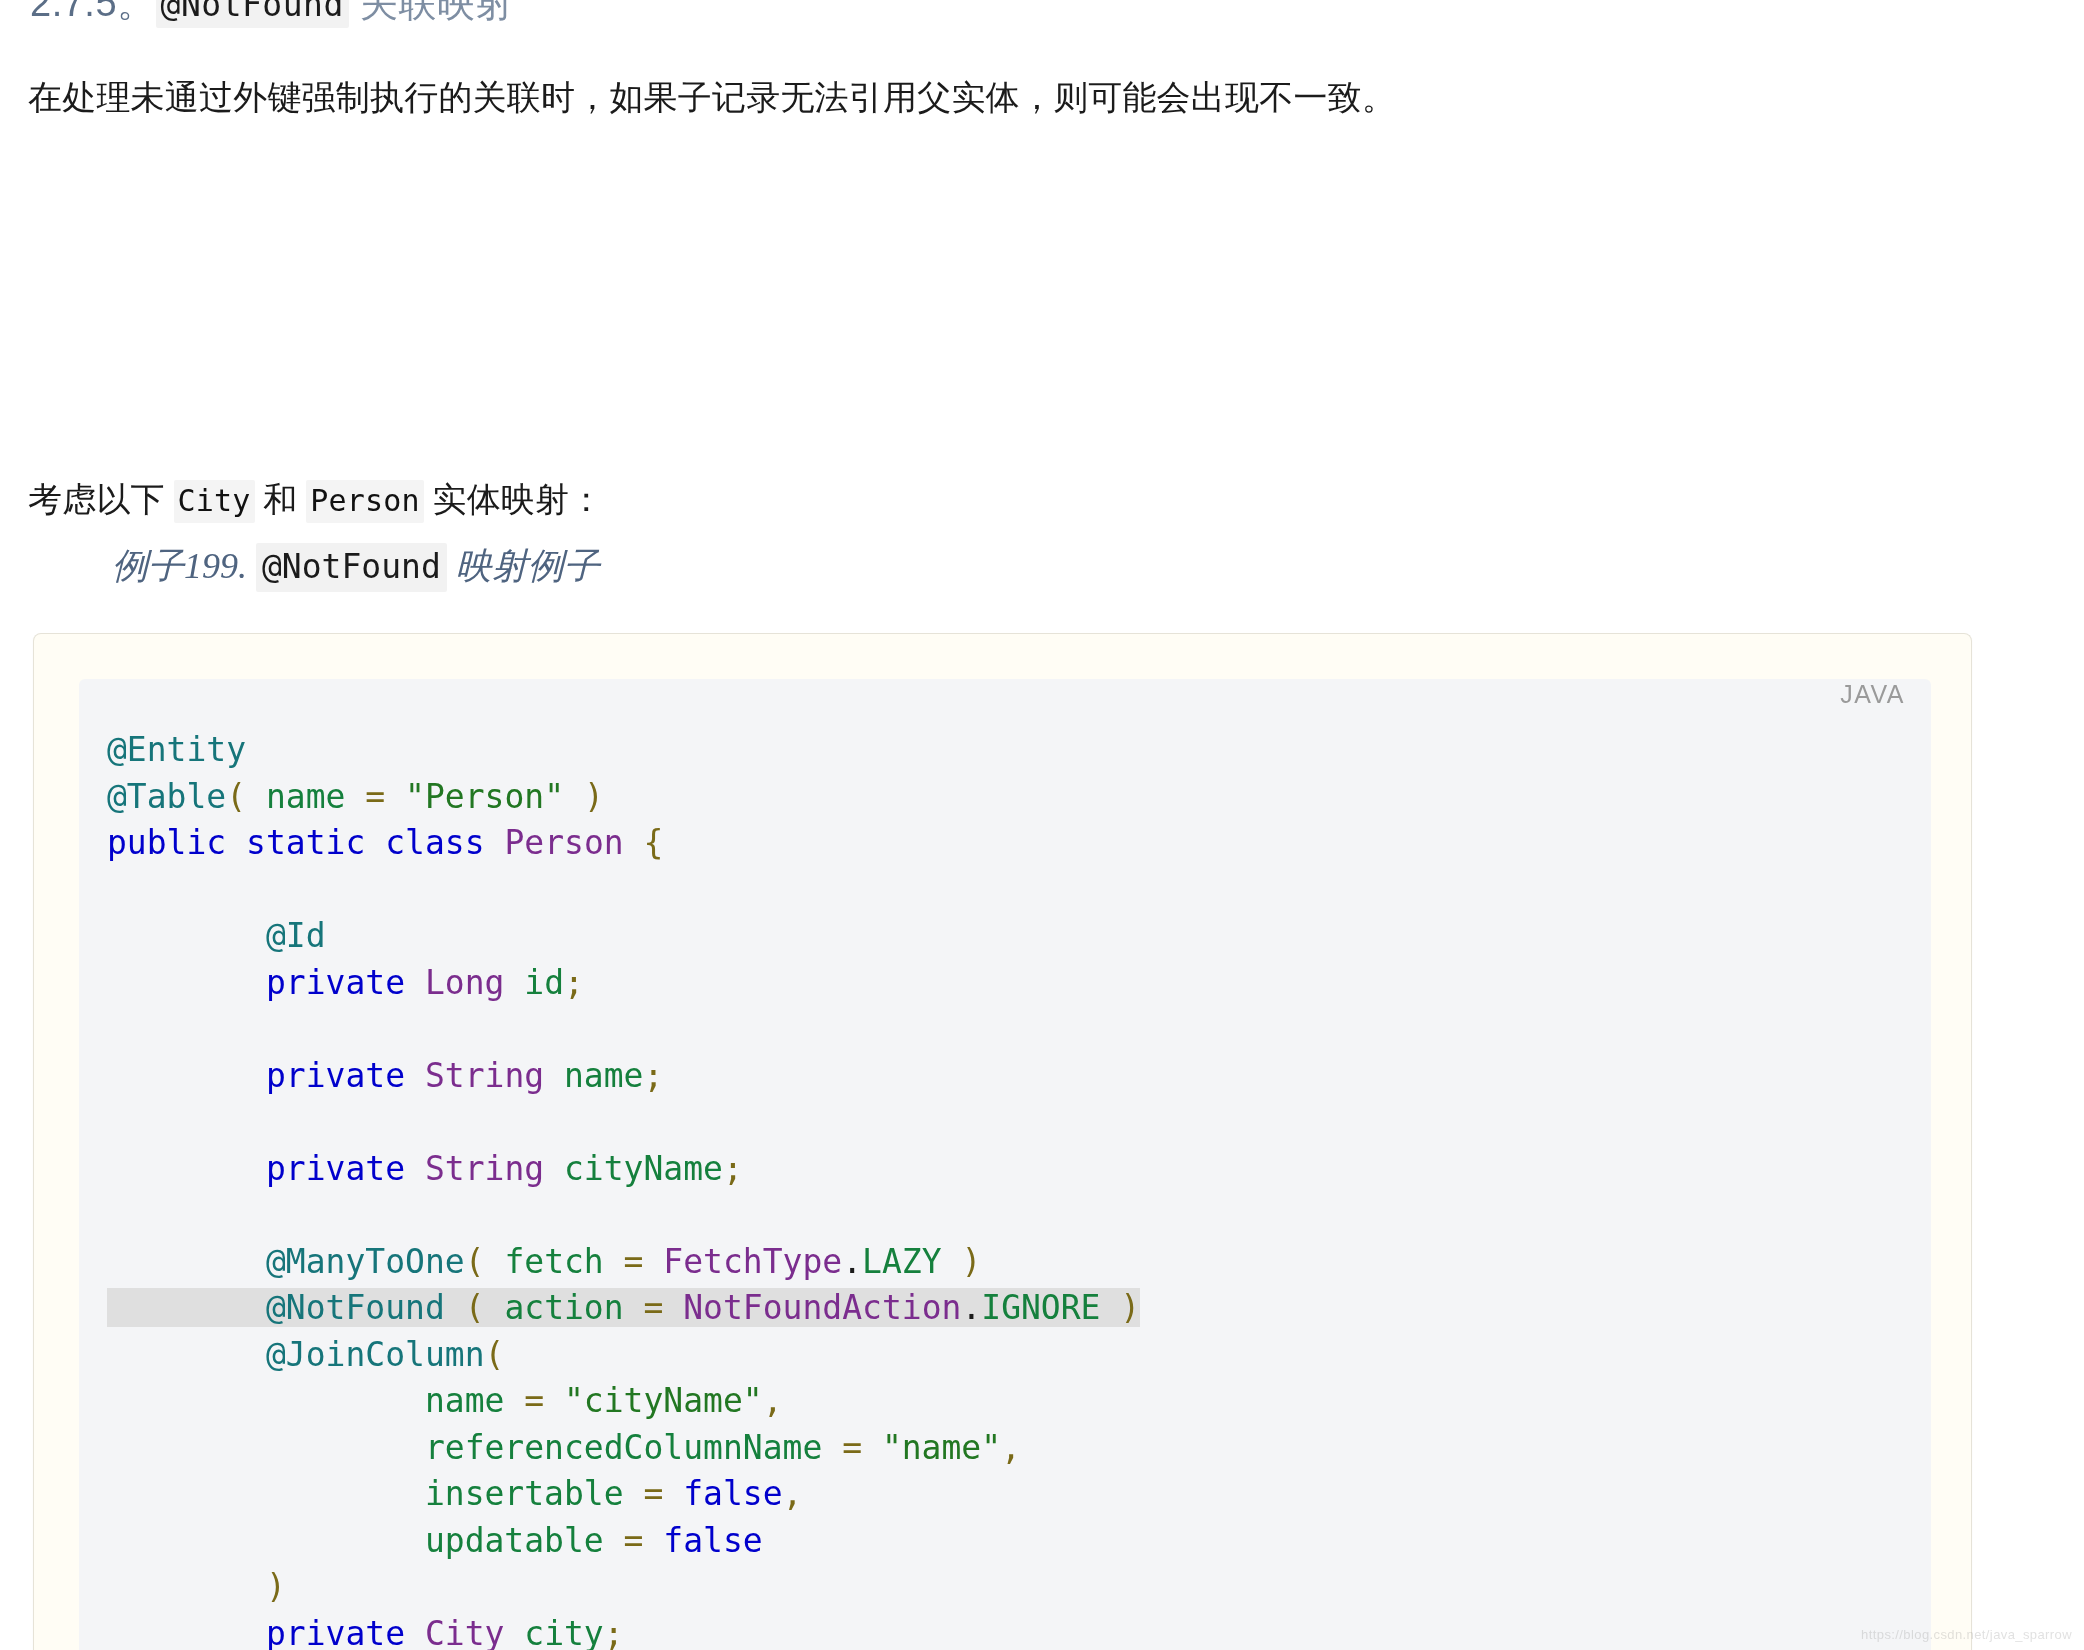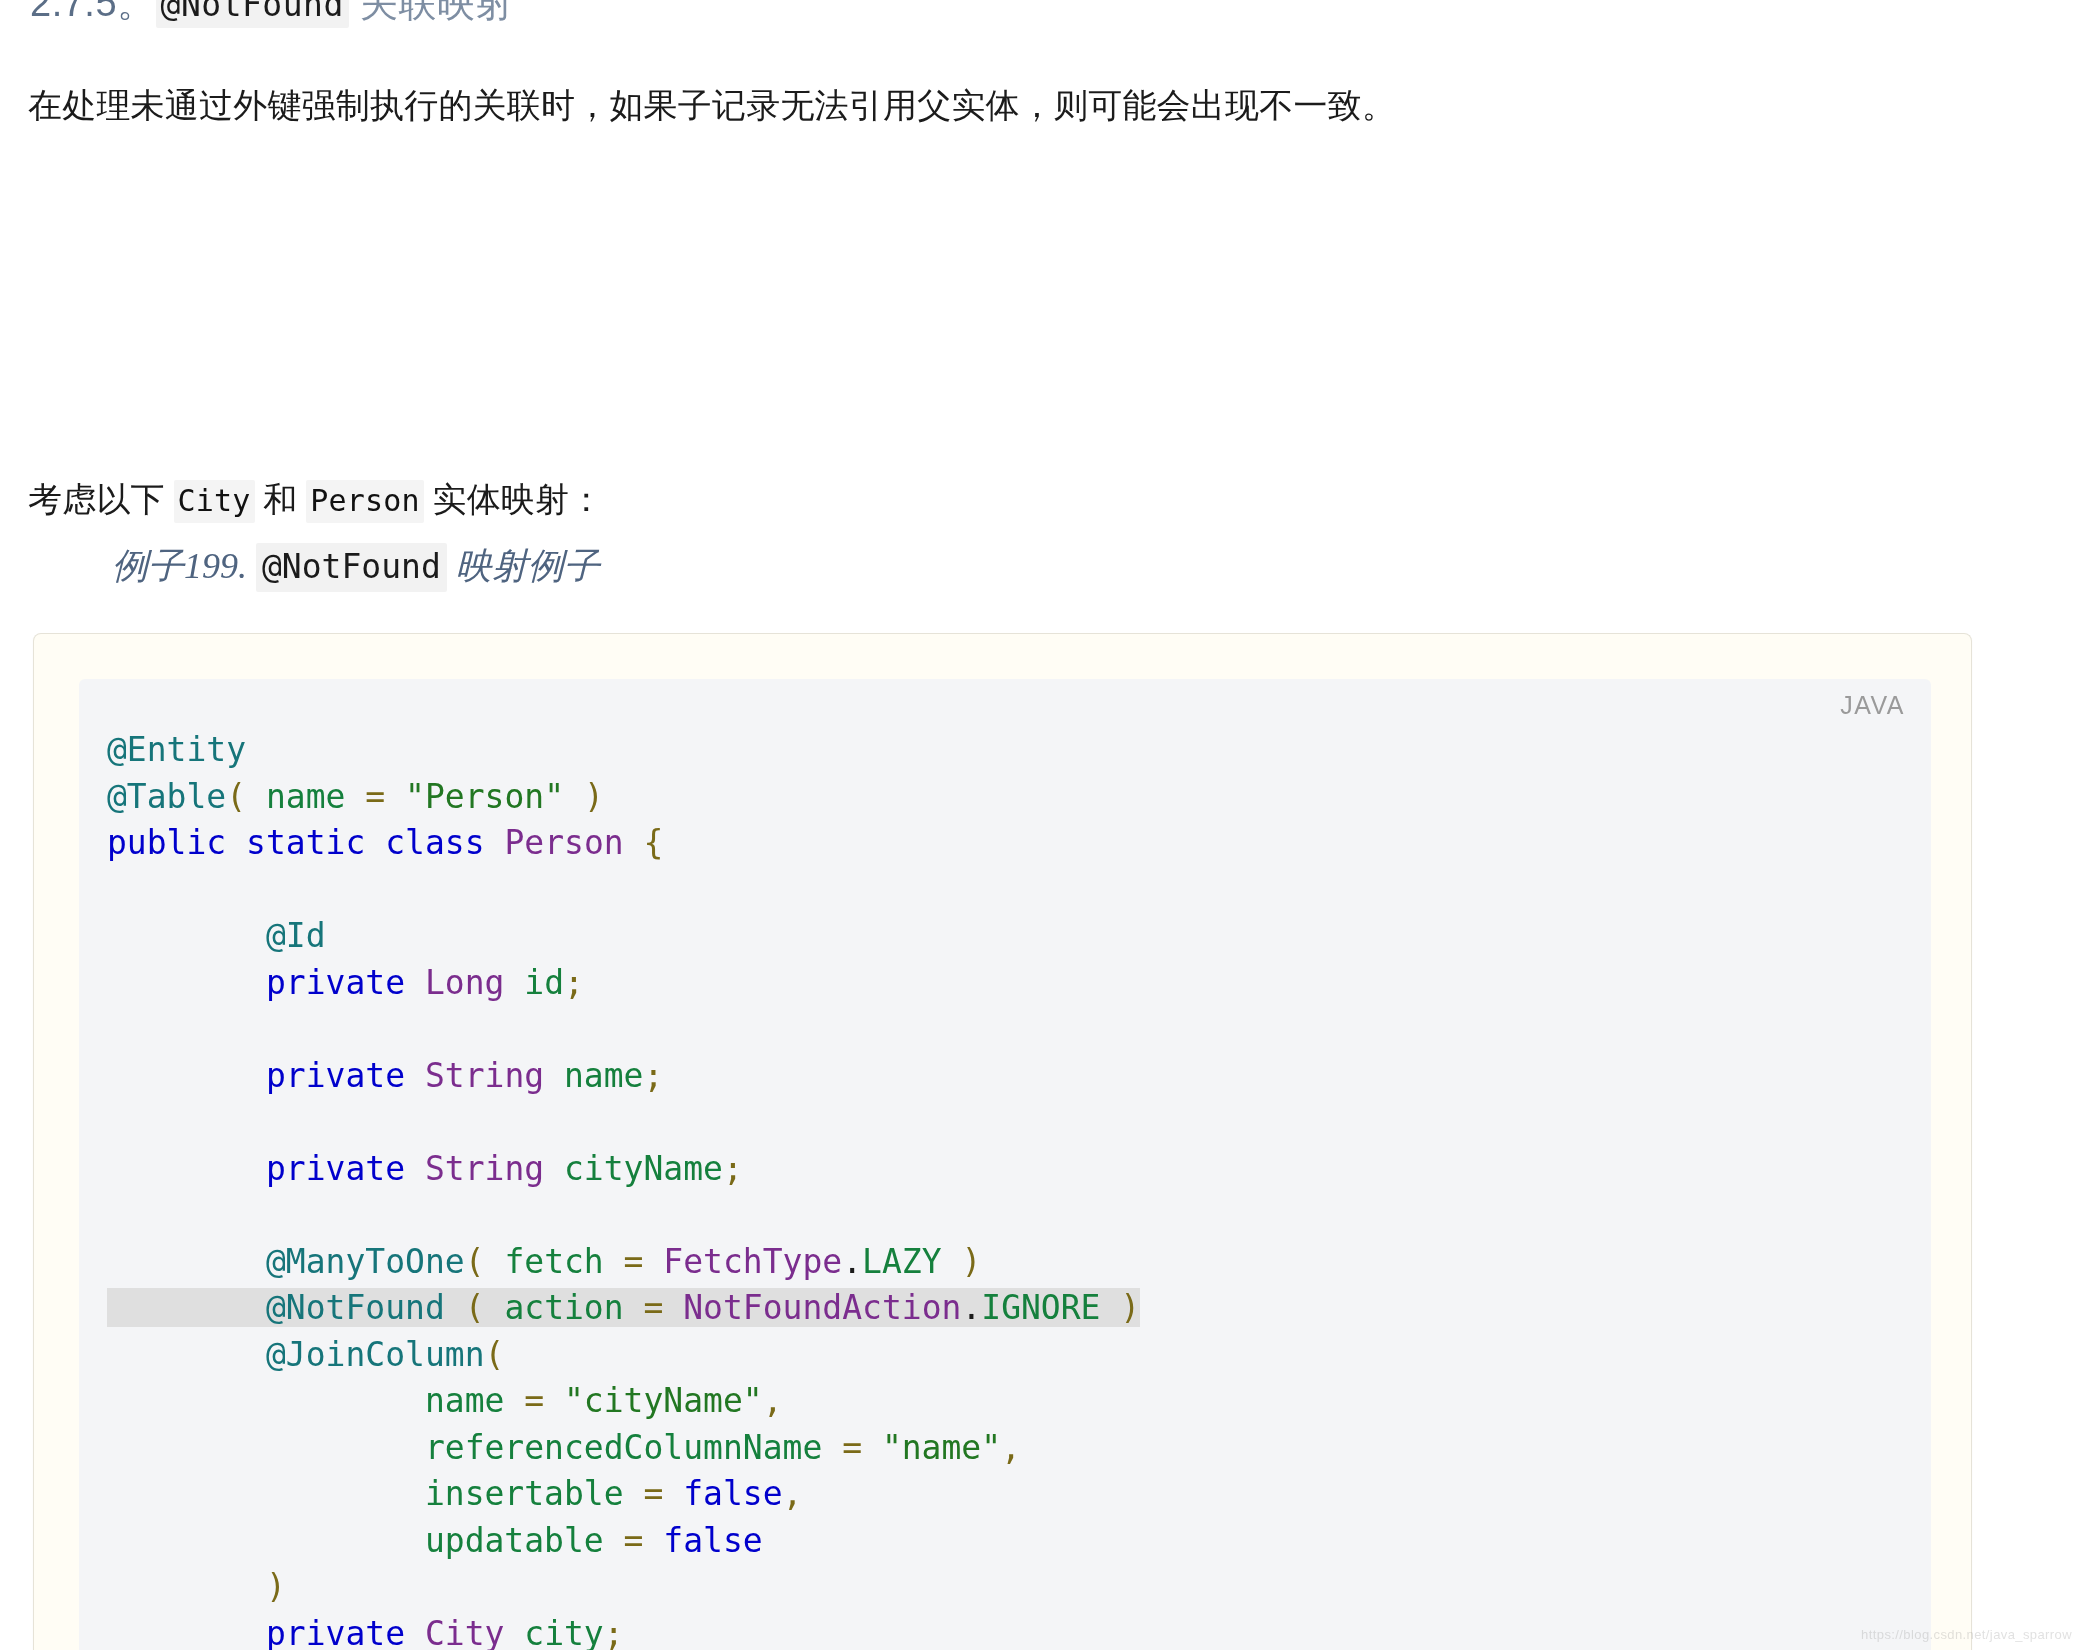--- a/index.html
+++ b/index.html
@@ -46,21 +46,21 @@
 
   
   .para {
     position: absolute;
     left: 28px;
     font-size: 34px;
     line-height: 56px;
     color: #1b1b1b;
     letter-spacing: 0.2px;
   }
-  .p1 { top: 44px; width: 2020px; }
+  .p1 { top: 36px; width: 2020px; }
   .p2 { top: 104px; width: 2000px; }
   .p3 { top: 300px; width: 1900px; }
   .p4 { top: 438px; width: 1900px; }
 
   code.inline {
     font-family: "DejaVu Sans Mono", monospace;
     font-size: 30px;
     background: #f4f4f4;
     color: #111111;
     padding: 3px 4px 5px 4px;
@@ -108,21 +108,21 @@
     width: 1852px;
     height: 975px;
     background: #f4f5f7;
     border-radius: 6px 6px 0 0;
     box-sizing: border-box;
     overflow: hidden;
   }
   .lang-label {
     position: absolute;
     right: 26px;
-    top: 12px;
+    top: 1px;
     font-family: "Liberation Sans", "DejaVu Sans", sans-serif;
     font-size: 25px;
     color: #9a9a9a;
     letter-spacing: 1.5px;
   }
   pre.code {
     margin: 0;
     position: absolute;
     left: 28px;
     top: 48px;

